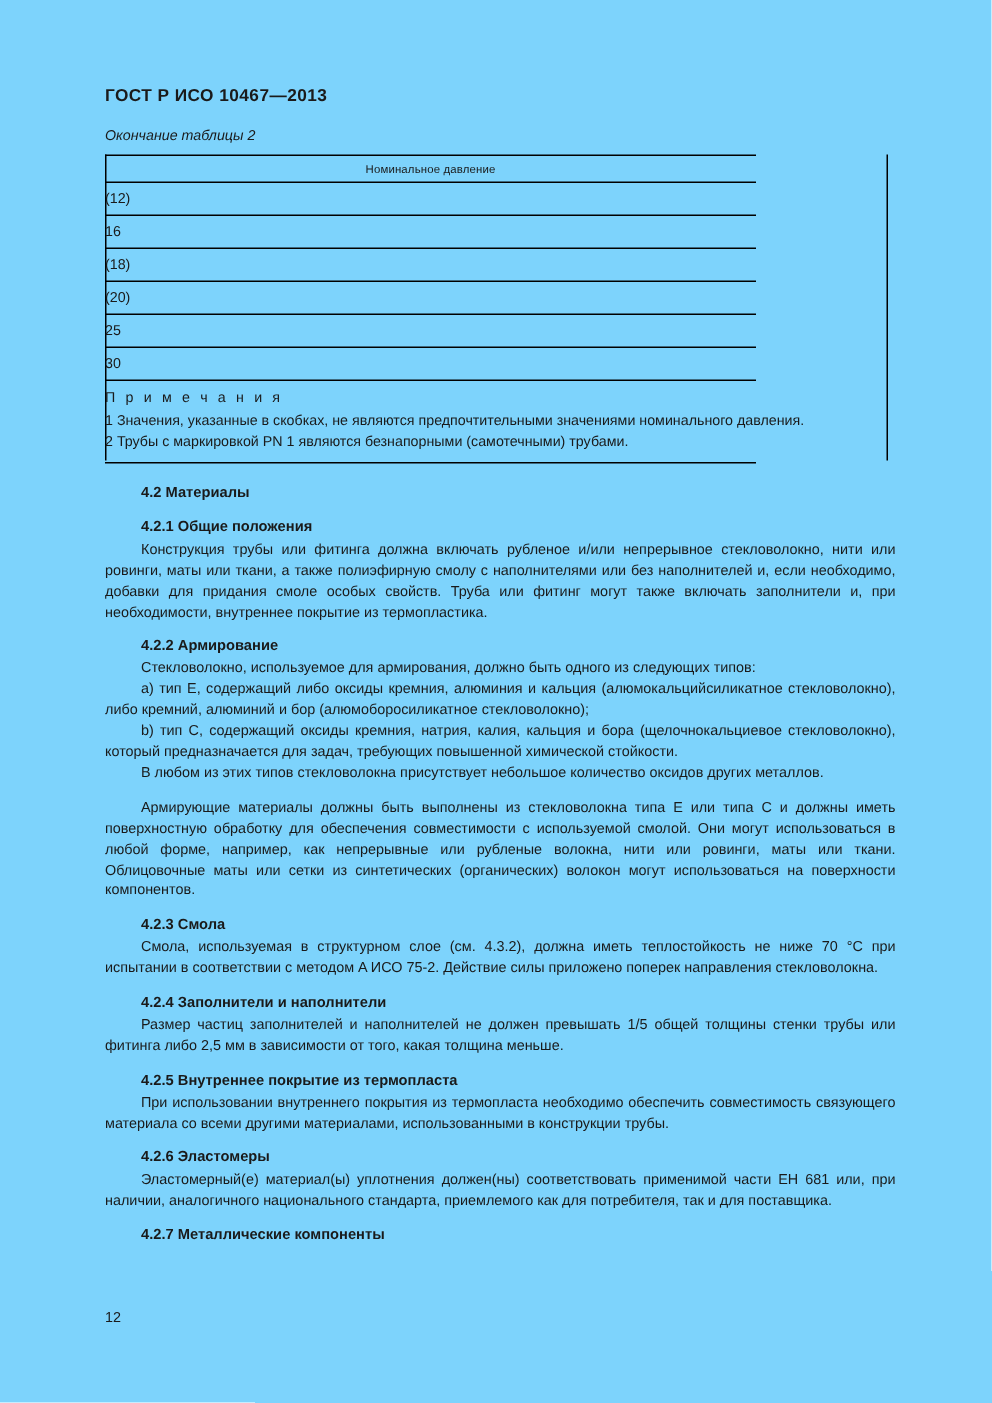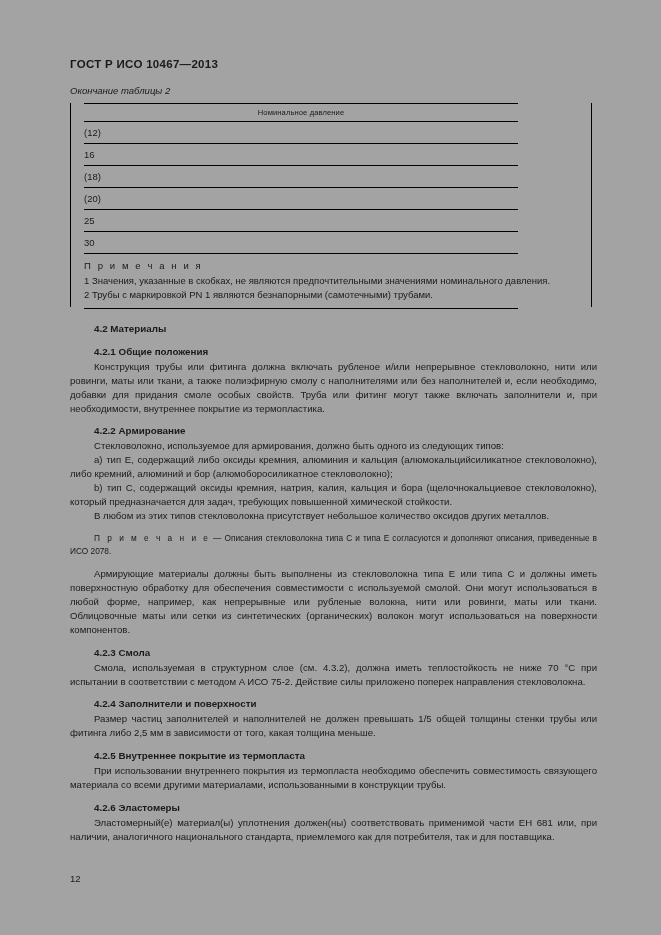--- a/index.html
+++ b/index.html
@@ -4,21 +4,21 @@
 <style>
   html, body {
     margin: 0;
     padding: 0;
     background: #ffffff;
   }
   .page {
     position: relative;
     width: 661px;
     height: 935px;
-    background: #a3a3a3;
+    background: #7dd3fc;
     font-family: "Liberation Sans", sans-serif;
     color: #1a1a1a;
     overflow: hidden;
   }
 
   
   .doc-header {
     position: absolute;
     left: 70px;
     top: 58px;
@@ -33,21 +33,20 @@
     font-size: 9.5px;
     font-style: italic;
   }
 
   
   .tbl-wrap {
     position: absolute;
     left: 70px;
     top: 103px;
     width: 434px;
-    padding-left: 14px;
   }
   table.nom {
     border-collapse: collapse;
     width: 100%;
     table-layout: fixed;
   }
   table.nom th {
     font-size: 7.6px;
     font-weight: normal;
     text-align: center;
@@ -185,35 +184,33 @@
     <div class="h-sec">4.2  Материалы</div>
 
     <div class="h-sub">4.2.1  Общие положения</div>
     <p class="para">Конструкция трубы или фитинга должна включать рубленое и/или непрерывное стекловолокно, нити или ровинги, маты или ткани, а также полиэфирную смолу с наполнителями или без наполнителей и, если необходимо, добавки для придания смоле особых свойств. Труба или фитинг могут также включать заполнители и, при необходимости, внутреннее покрытие из термопластика.</p>
 
     <div class="h-sub">4.2.2  Армирование</div>
     <p class="para">Стекловолокно, используемое для армирования, должно быть одного из следующих типов:</p>
     <p class="para">a) тип E, содержащий либо оксиды кремния, алюминия и кальция (алюмокальцийсиликатное стекловолокно), либо кремний, алюминий и бор (алюмоборосиликатное стекловолокно);</p>
     <p class="para">b) тип C, содержащий оксиды кремния, натрия, калия, кальция и бора (щелочнокальциевое стекловолокно), который предназначается для задач, требующих повышенной химической стойкости.</p>
     <p class="para">В любом из этих типов стекловолокна присутствует небольшое количество оксидов других металлов.</p>
-    <p class="note-para">
-      <span class="sp">П р и м е ч а н и е</span><span> — Описания стекловолокна типа C и типа E согласуются и дополняют описания, приведенные в ИСО 2078.</span>
-    </p>
     <div class="gap"></div>
     <p class="para">Армирующие материалы должны быть выполнены из стекловолокна типа E или типа C и должны иметь поверхностную обработку для обеспечения совместимости с используемой смолой. Они могут использоваться в любой форме, например, как непрерывные или рубленые волокна, нити или ровинги, маты или ткани. Облицовочные маты или сетки из синтетических (органических) волокон могут использоваться на поверхности компонентов.</p>
 
     <div class="h-sub">4.2.3  Смола</div>
     <p class="para">Смола, используемая в структурном слое (см. 4.3.2), должна иметь теплостойкость не ниже 70 °С при испытании в соответствии с методом A ИСО 75-2. Действие силы приложено поперек направления стекловолокна.</p>
 
-    <div class="h-sub">4.2.4  Заполнители и поверхности</div>
+    <div class="h-sub">4.2.4  Заполнители и наполнители</div>
     <p class="para">Размер частиц заполнителей и наполнителей не должен превышать 1/5 общей толщины стенки трубы или фитинга либо 2,5 мм в зависимости от того, какая толщина меньше.</p>
 
     <div class="h-sub">4.2.5  Внутреннее покрытие из термопласта</div>
     <p class="para">При использовании внутреннего покрытия из термопласта необходимо обеспечить совместимость связующего материала со всеми другими материалами, использованными в конструкции трубы.</p>
 
     <div class="h-sub">4.2.6  Эластомеры</div>
     <p class="para">Эластомерный(е) материал(ы) уплотнения должен(ны) соответствовать применимой части ЕН 681 или, при наличии, аналогичного национального стандарта, приемлемого как для потребителя, так и для поставщика.</p>
 
+    <div class="h-sub">4.2.7  Металлические компоненты</div>
   </div>
 
   <div class="pageno">12</div>
 
 </div>
 
 </body></html>

